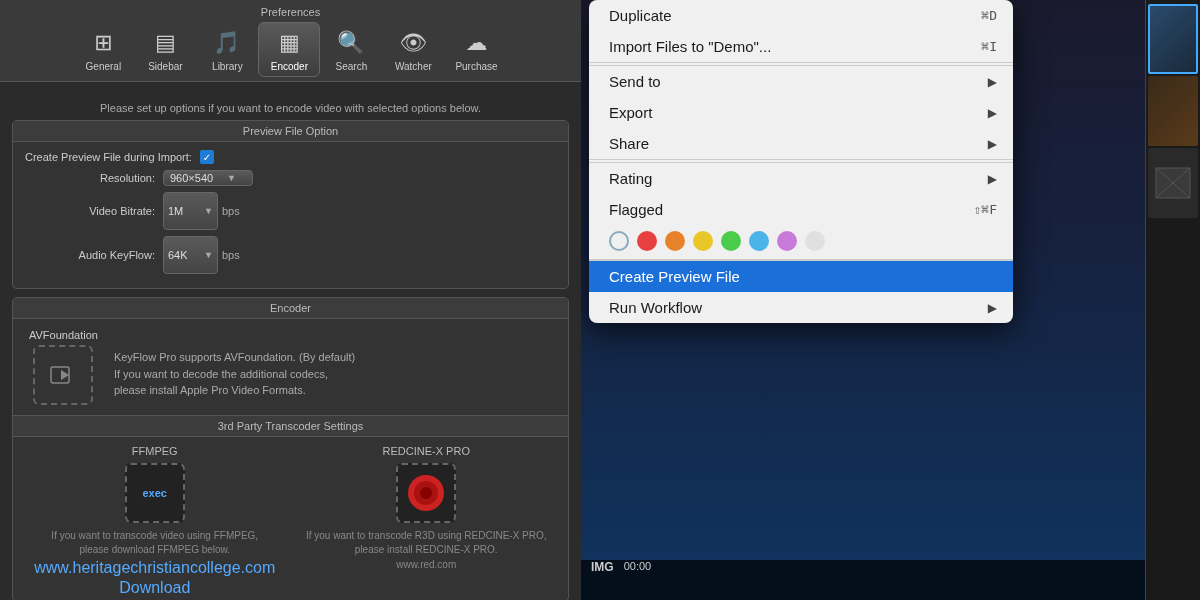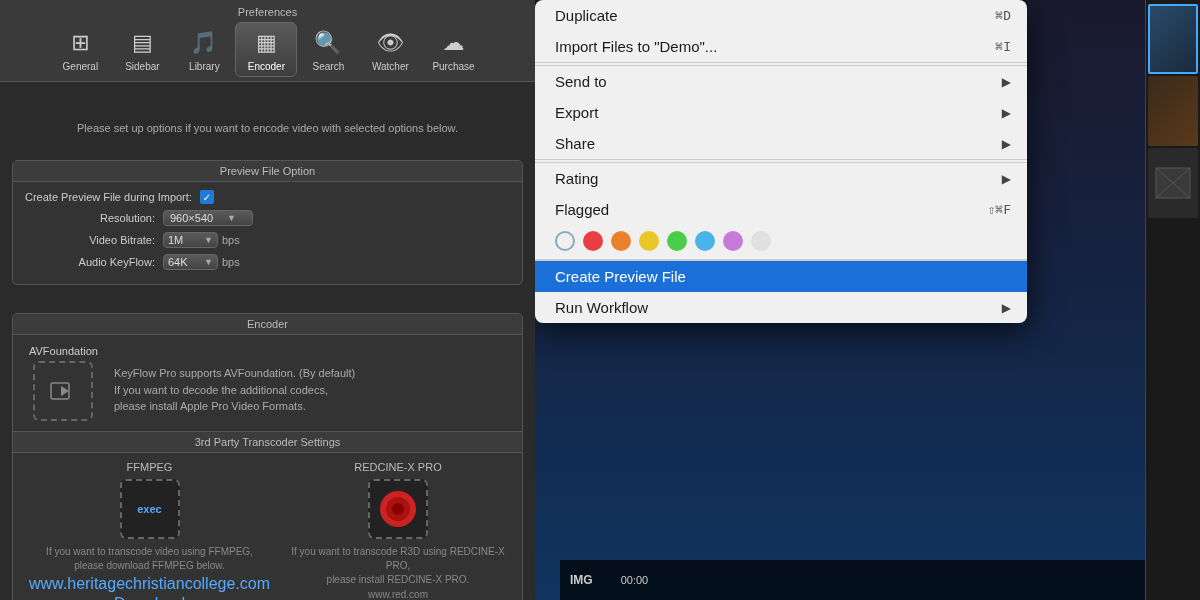--- a/index.html
+++ b/index.html
@@ -7,27 +7,26 @@
       width: 1200px;
       height: 600px;
       overflow: hidden;
       display: flex;
       font-family: -apple-system, BlinkMacSystemFont, "Helvetica Neue", Helvetica, Arial, sans-serif;
       background: #1e1e1e;
     }
 
     
     .left-panel {
-      width: 535px;
+      width: 581px;
       height: 600px;
       background: #2b2b2b;
       display: flex;
       flex-direction: column;
       color: #ccc;
-      gap: 20px;
     }
 
     
     .prefs-header {
       background: #3a3a3a;
       display: flex;
       flex-direction: column;
       align-items: center;
       padding: 6px 0 4px;
       border-bottom: 1px solid #555;
@@ -143,21 +142,21 @@
       display: flex;
       align-items: center;
       gap: 4px;
     }
     .bitrate-select {
       background: linear-gradient(180deg, #5a5a5a, #444);
       border: 1px solid #666;
       border-radius: 4px;
       color: #ddd;
       font-size: 11px;
-      padding: 1px 4px;
+      padding: 12px 4px;
       min-width: 55px;
       display: flex;
       align-items: center;
     }
     .unit-label {
       font-size: 11px;
       color: #aaa;
     }
 
     
@@ -313,41 +312,40 @@
 
     
     .video-info-bar {
       position: absolute;
       bottom: 0;
       left: 0;
       right: 55px;
       height: 40px;
       background: rgba(0,0,0,0.7);
       display: flex;
-      align-items: center;
+      align-items: flex-start;
       padding: 0 10px;
-      gap: 28px;
-      margin-left: 25px;
+      gap: 10px;
     }
     .img-label {
       color: #ccc;
       font-size: 12px;
       font-weight: bold;
     }
     .timecode {
       color: #ccc;
       font-size: 11px;
     }
 
     
     .context-menu {
       position: absolute;
       top: 0;
-      left: 0;
-      width: 492px;
+      left: 8px;
+      width: 424px;
       background: #f0f0f0;
       border-radius: 8px;
       box-shadow: 0 8px 32px rgba(0,0,0,0.7);
       overflow: hidden;
       font-size: 15px;
     }
 
     .menu-item {
       display: flex;
       align-items: center;

